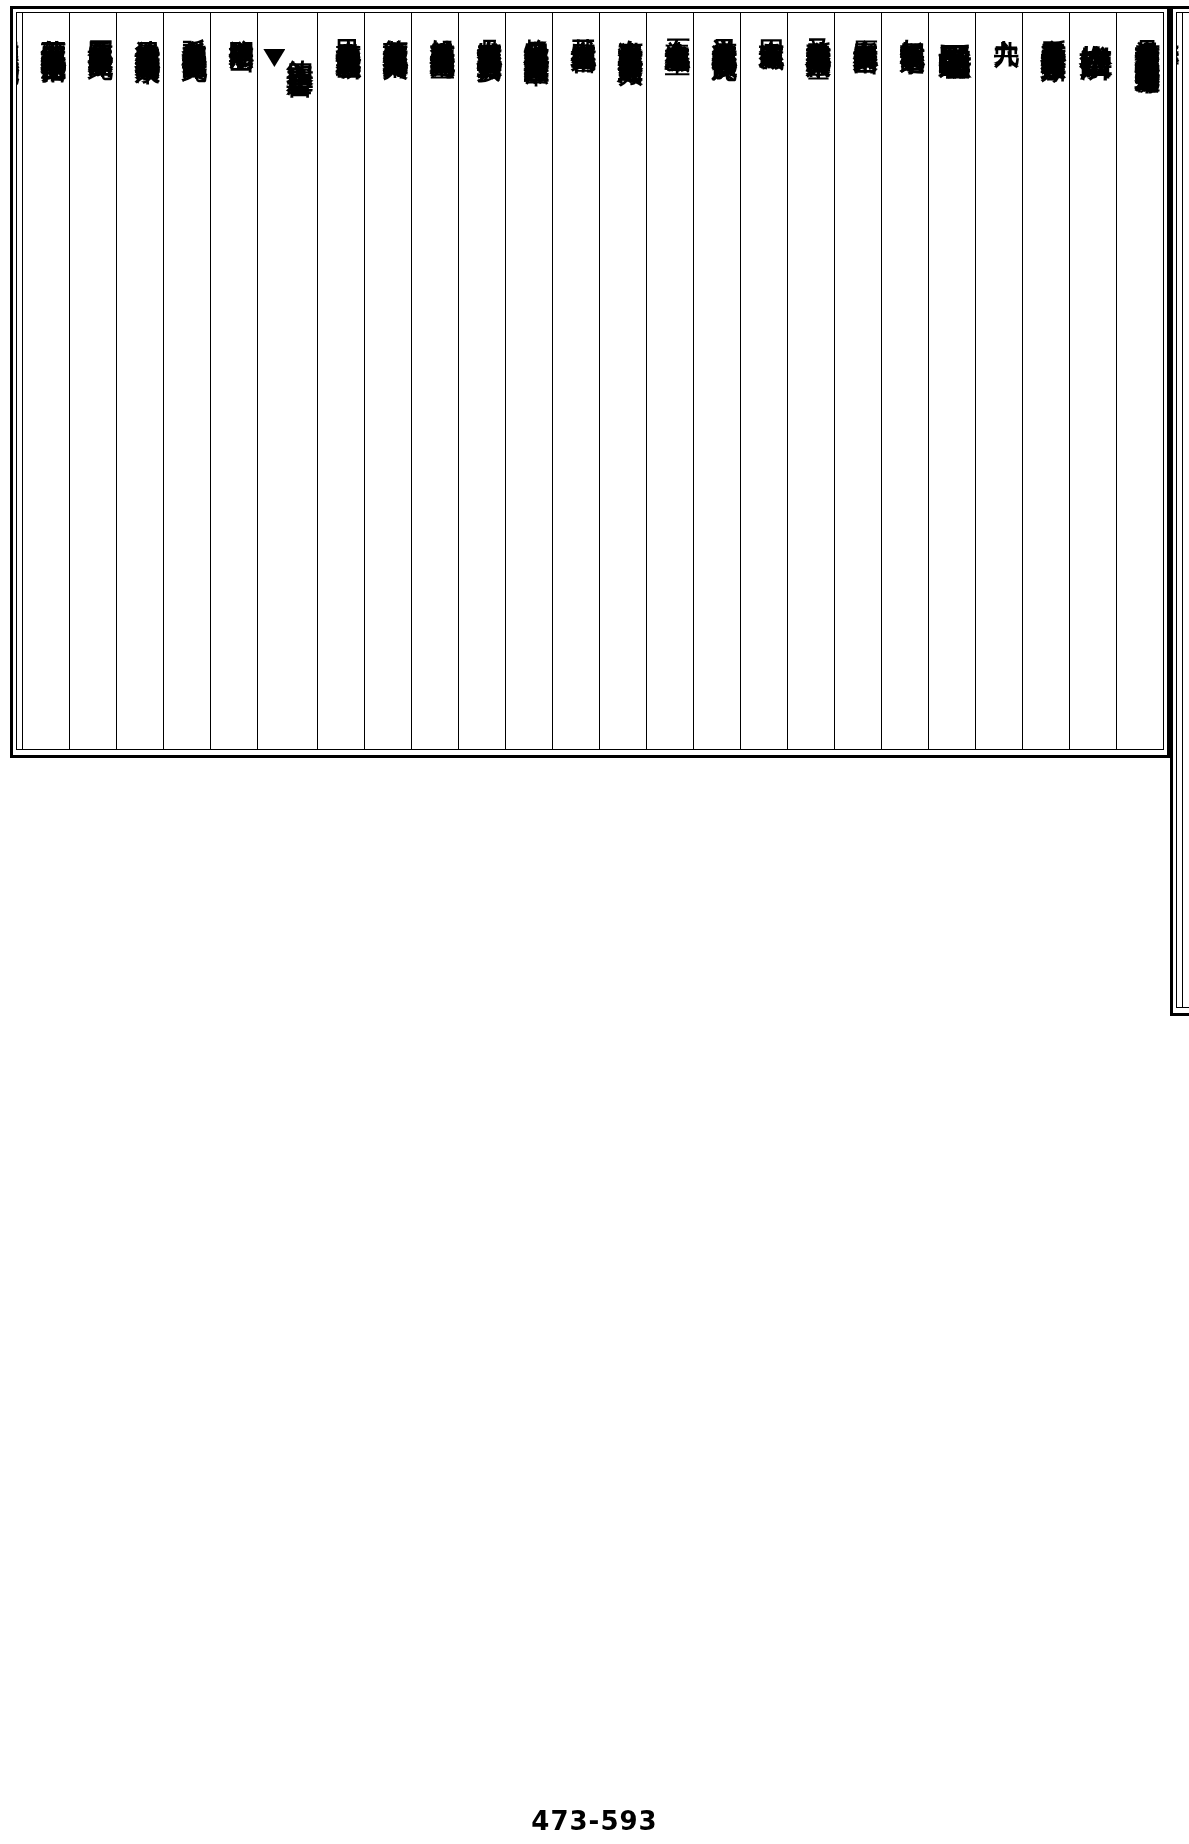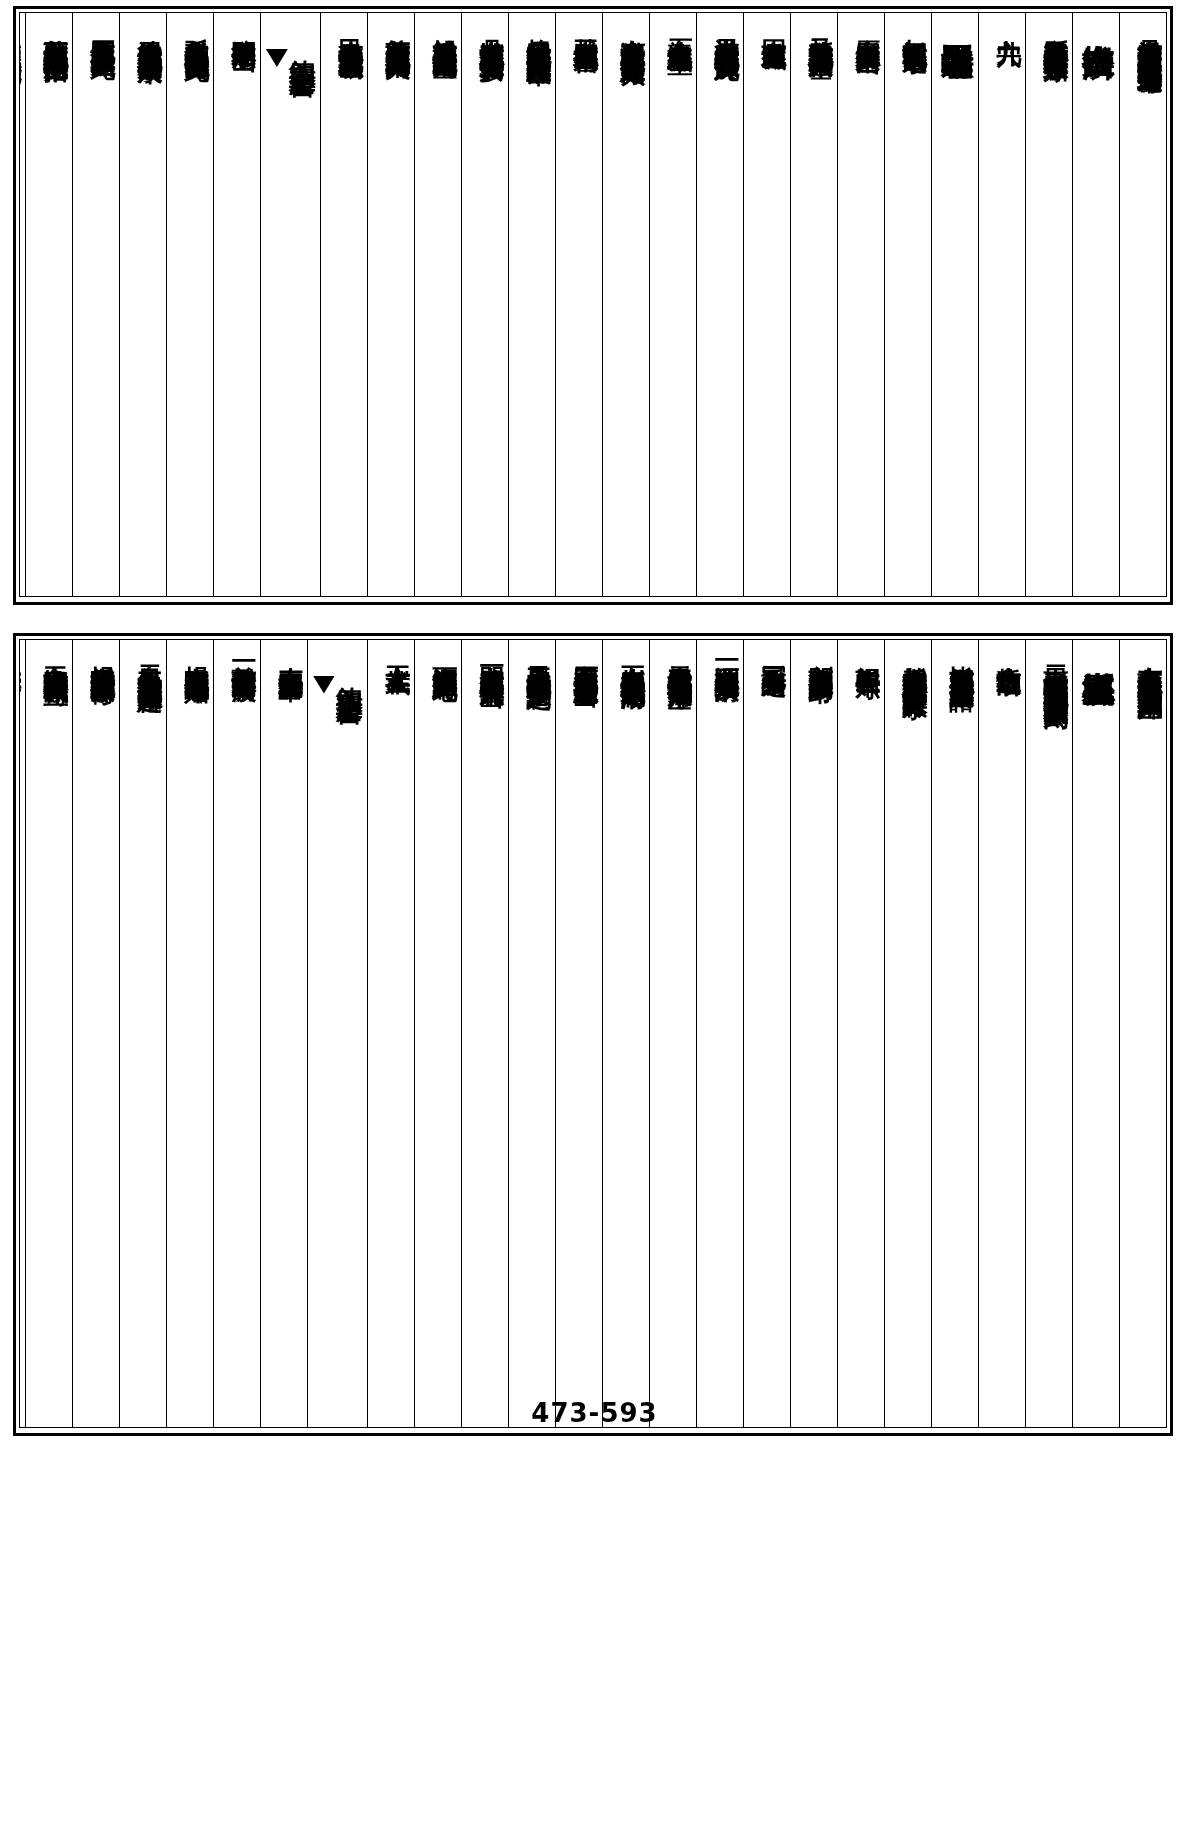--- a/index.html
+++ b/index.html
@@ -11,24 +11,24 @@
     width: 1189px;
     height: 1844px;
     font-family: "DejaVu Serif", "Liberation Serif", serif;
     color: #000;
     position: relative;
     overflow: hidden;
   }
 
   .page {
     width: 1189px;
-    height: 1436px;
+    height: 1844px;
     position: relative;
     display: flex;
-    flex-direction: column;
+    flex-direction: row;
     box-sizing: border-box;
     padding: 6px 14px 0 10px;
   }
 
   
   .leaf {
     position: relative;
     border: 3px solid #000;
     box-sizing: border-box;
     background: #fff;

